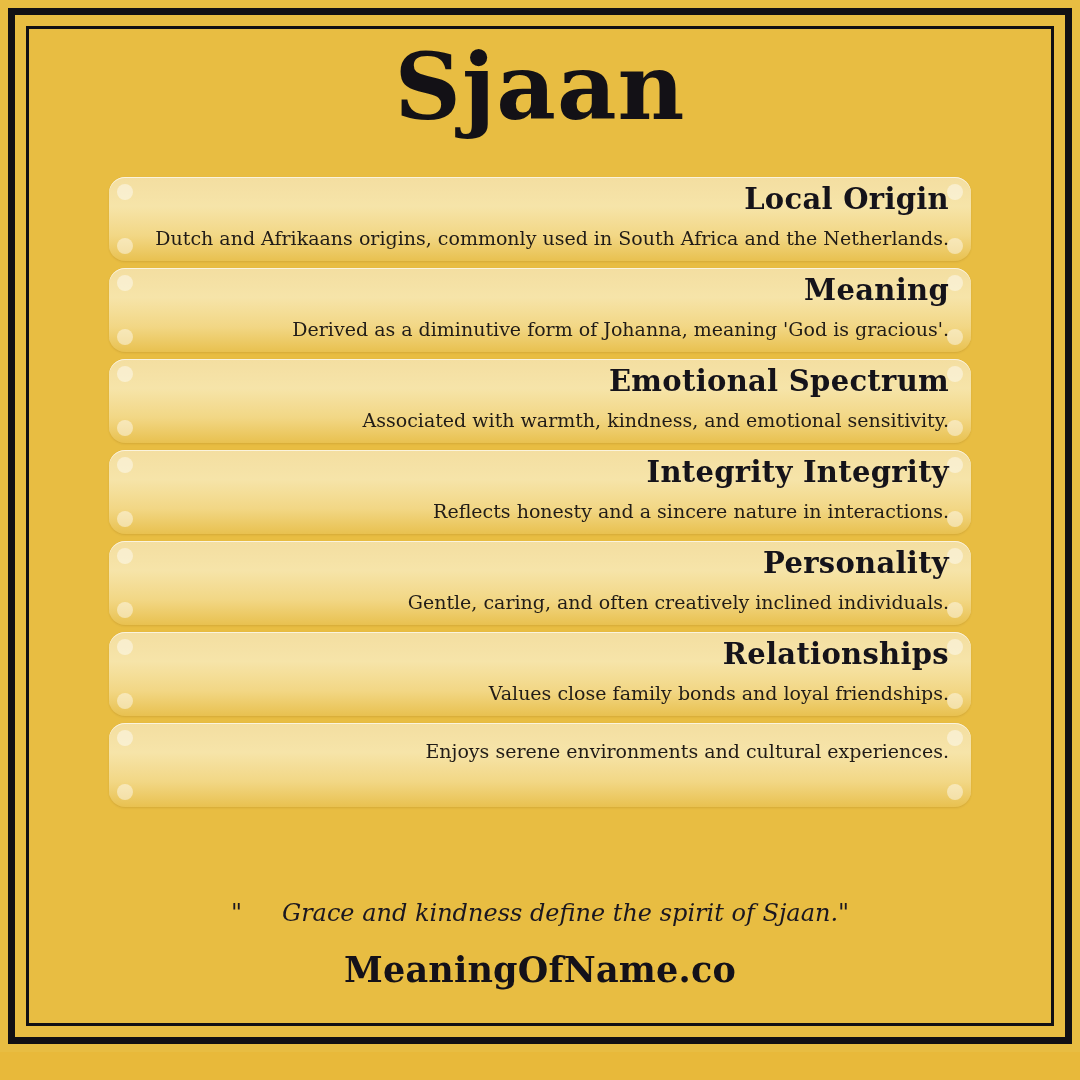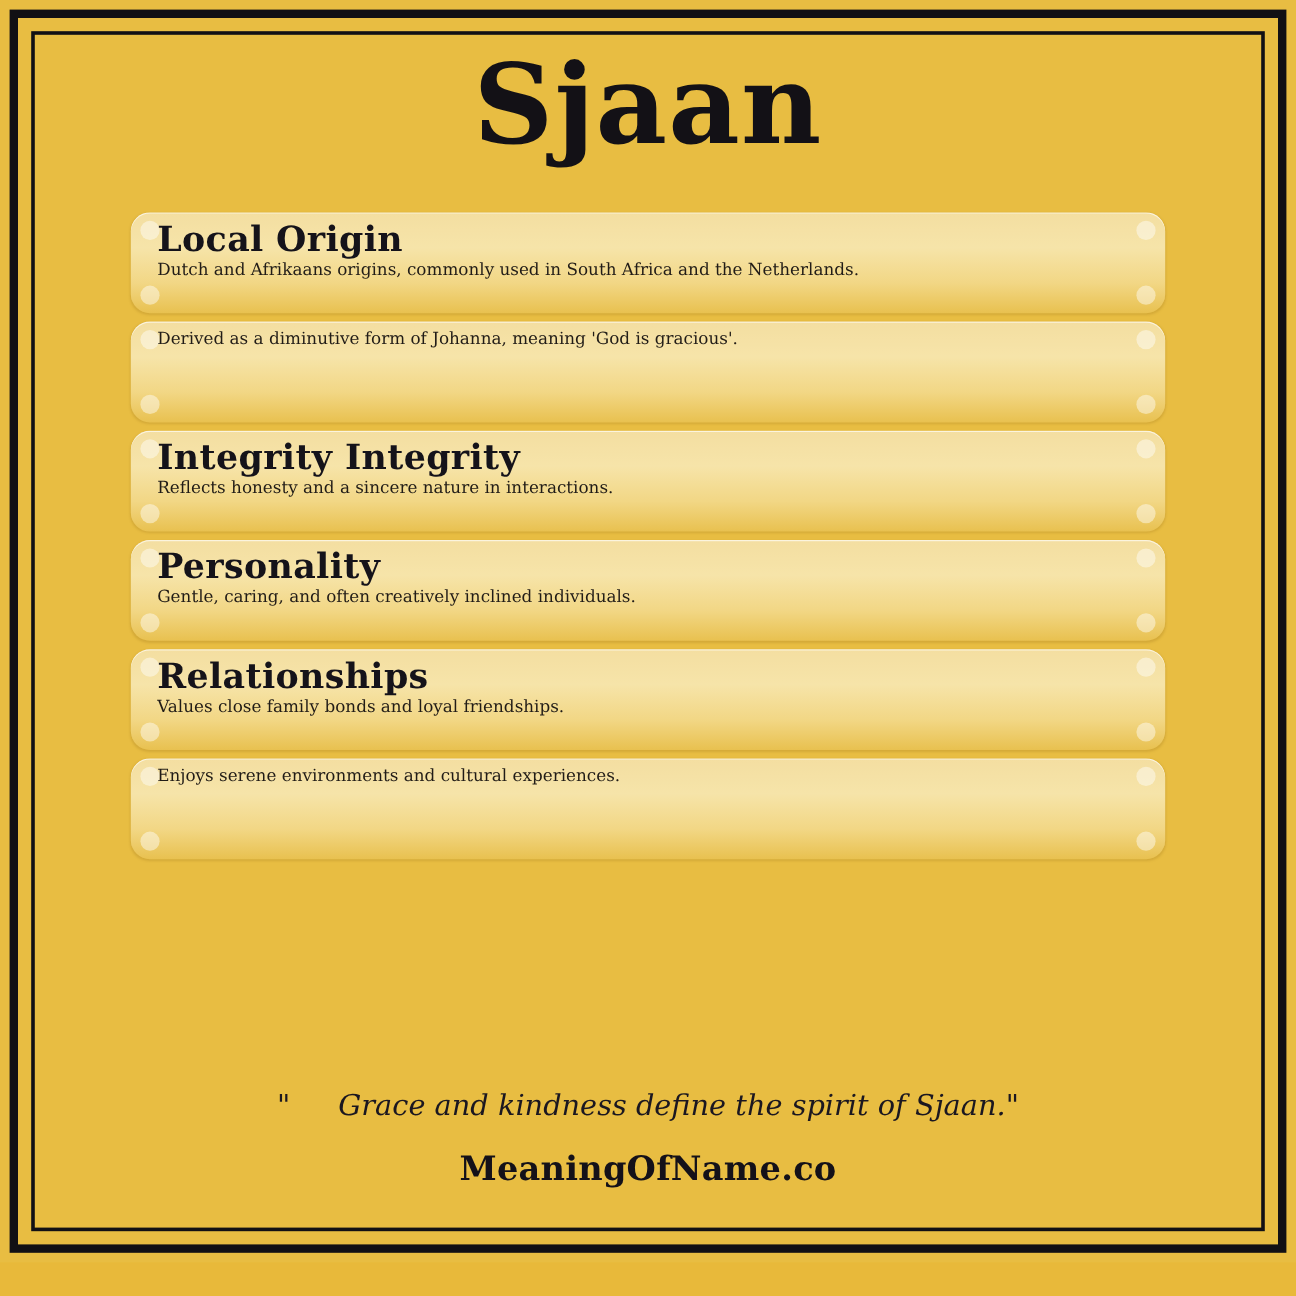--- a/index.html
+++ b/index.html
@@ -63,21 +63,21 @@
     height: 84px;
     border-radius: 16px;
     background: linear-gradient(180deg,
         rgba(255,255,255,0.50) 0%,
         rgba(255,252,232,0.62) 35%,
         rgba(250,236,188,0.55) 70%,
         rgba(233,200,105,0.35) 100%);
     box-shadow: inset 0 1px 0 rgba(255,255,255,0.65),
                 0 1px 2px rgba(120,85,10,0.18);
     padding: 6px 22px 0 22px;
-    text-align: left;
+    text-align: right;
     overflow: hidden;
   }
 
   
   .rivet {
     position: absolute;
     width: 16px; height: 16px;
     border-radius: 50%;
     background: rgba(255,255,255,0.45);
   }
@@ -90,42 +90,42 @@
     position: relative;
     font-size: 29px;
     font-weight: 700;
     color: #15131a;
     line-height: 1.12;
     letter-spacing: 0.3px;
   }
 
   .card-desc {
     position: relative;
-    font-size: 14px;
+    font-size: 19px;
     color: #211c17;
     line-height: 1.2;
-    margin-top: 1px;
+    margin-top: 11px;
   }
 
   .footer {
     margin-top: auto;
     width: 100%;
     text-align: center;
     padding-bottom: 22px;
   }
 
   .quote {
     font-size: 24px;
     color: #1b1720;
     margin-bottom: 22px;
   }
   .quote i { font-style: italic; margin-left: 40px; }
 
   .brand {
-    font-size: 28px;
+    font-size: 35px;
     font-weight: 700;
     color: #141119;
     letter-spacing: 0.2px;
   }
 </style>
 </head>
 <body>
 
 <div class="poster">
   <div class="frame-outer"></div>
@@ -144,23 +144,32 @@
         <span class="rivet br"></span>
         <div class="card-title">Local Origin</div>
         <div class="card-desc">Dutch and Afrikaans origins, commonly used in South Africa and the Netherlands.</div>
       </div>
 
       <div class="card">
         <span class="rivet tl"></span>
         <span class="rivet tr"></span>
         <span class="rivet bl"></span>
         <span class="rivet br"></span>
+        <div class="card-title">Meaning</div>
         <div class="card-desc">Derived as a diminutive form of Johanna, meaning 'God is gracious'.</div>
       </div>
 
+      <div class="card">
+        <span class="rivet tl"></span>
+        <span class="rivet tr"></span>
+        <span class="rivet bl"></span>
+        <span class="rivet br"></span>
+        <div class="card-title">Emotional Spectrum</div>
+        <div class="card-desc">Associated with warmth, kindness, and emotional sensitivity.</div>
+      </div>
 
       <div class="card">
         <span class="rivet tl"></span>
         <span class="rivet tr"></span>
         <span class="rivet bl"></span>
         <span class="rivet br"></span>
         <div class="card-title">Integrity Integrity</div>
         <div class="card-desc">Reflects honesty and a sincere nature in interactions.</div>
       </div>
 

